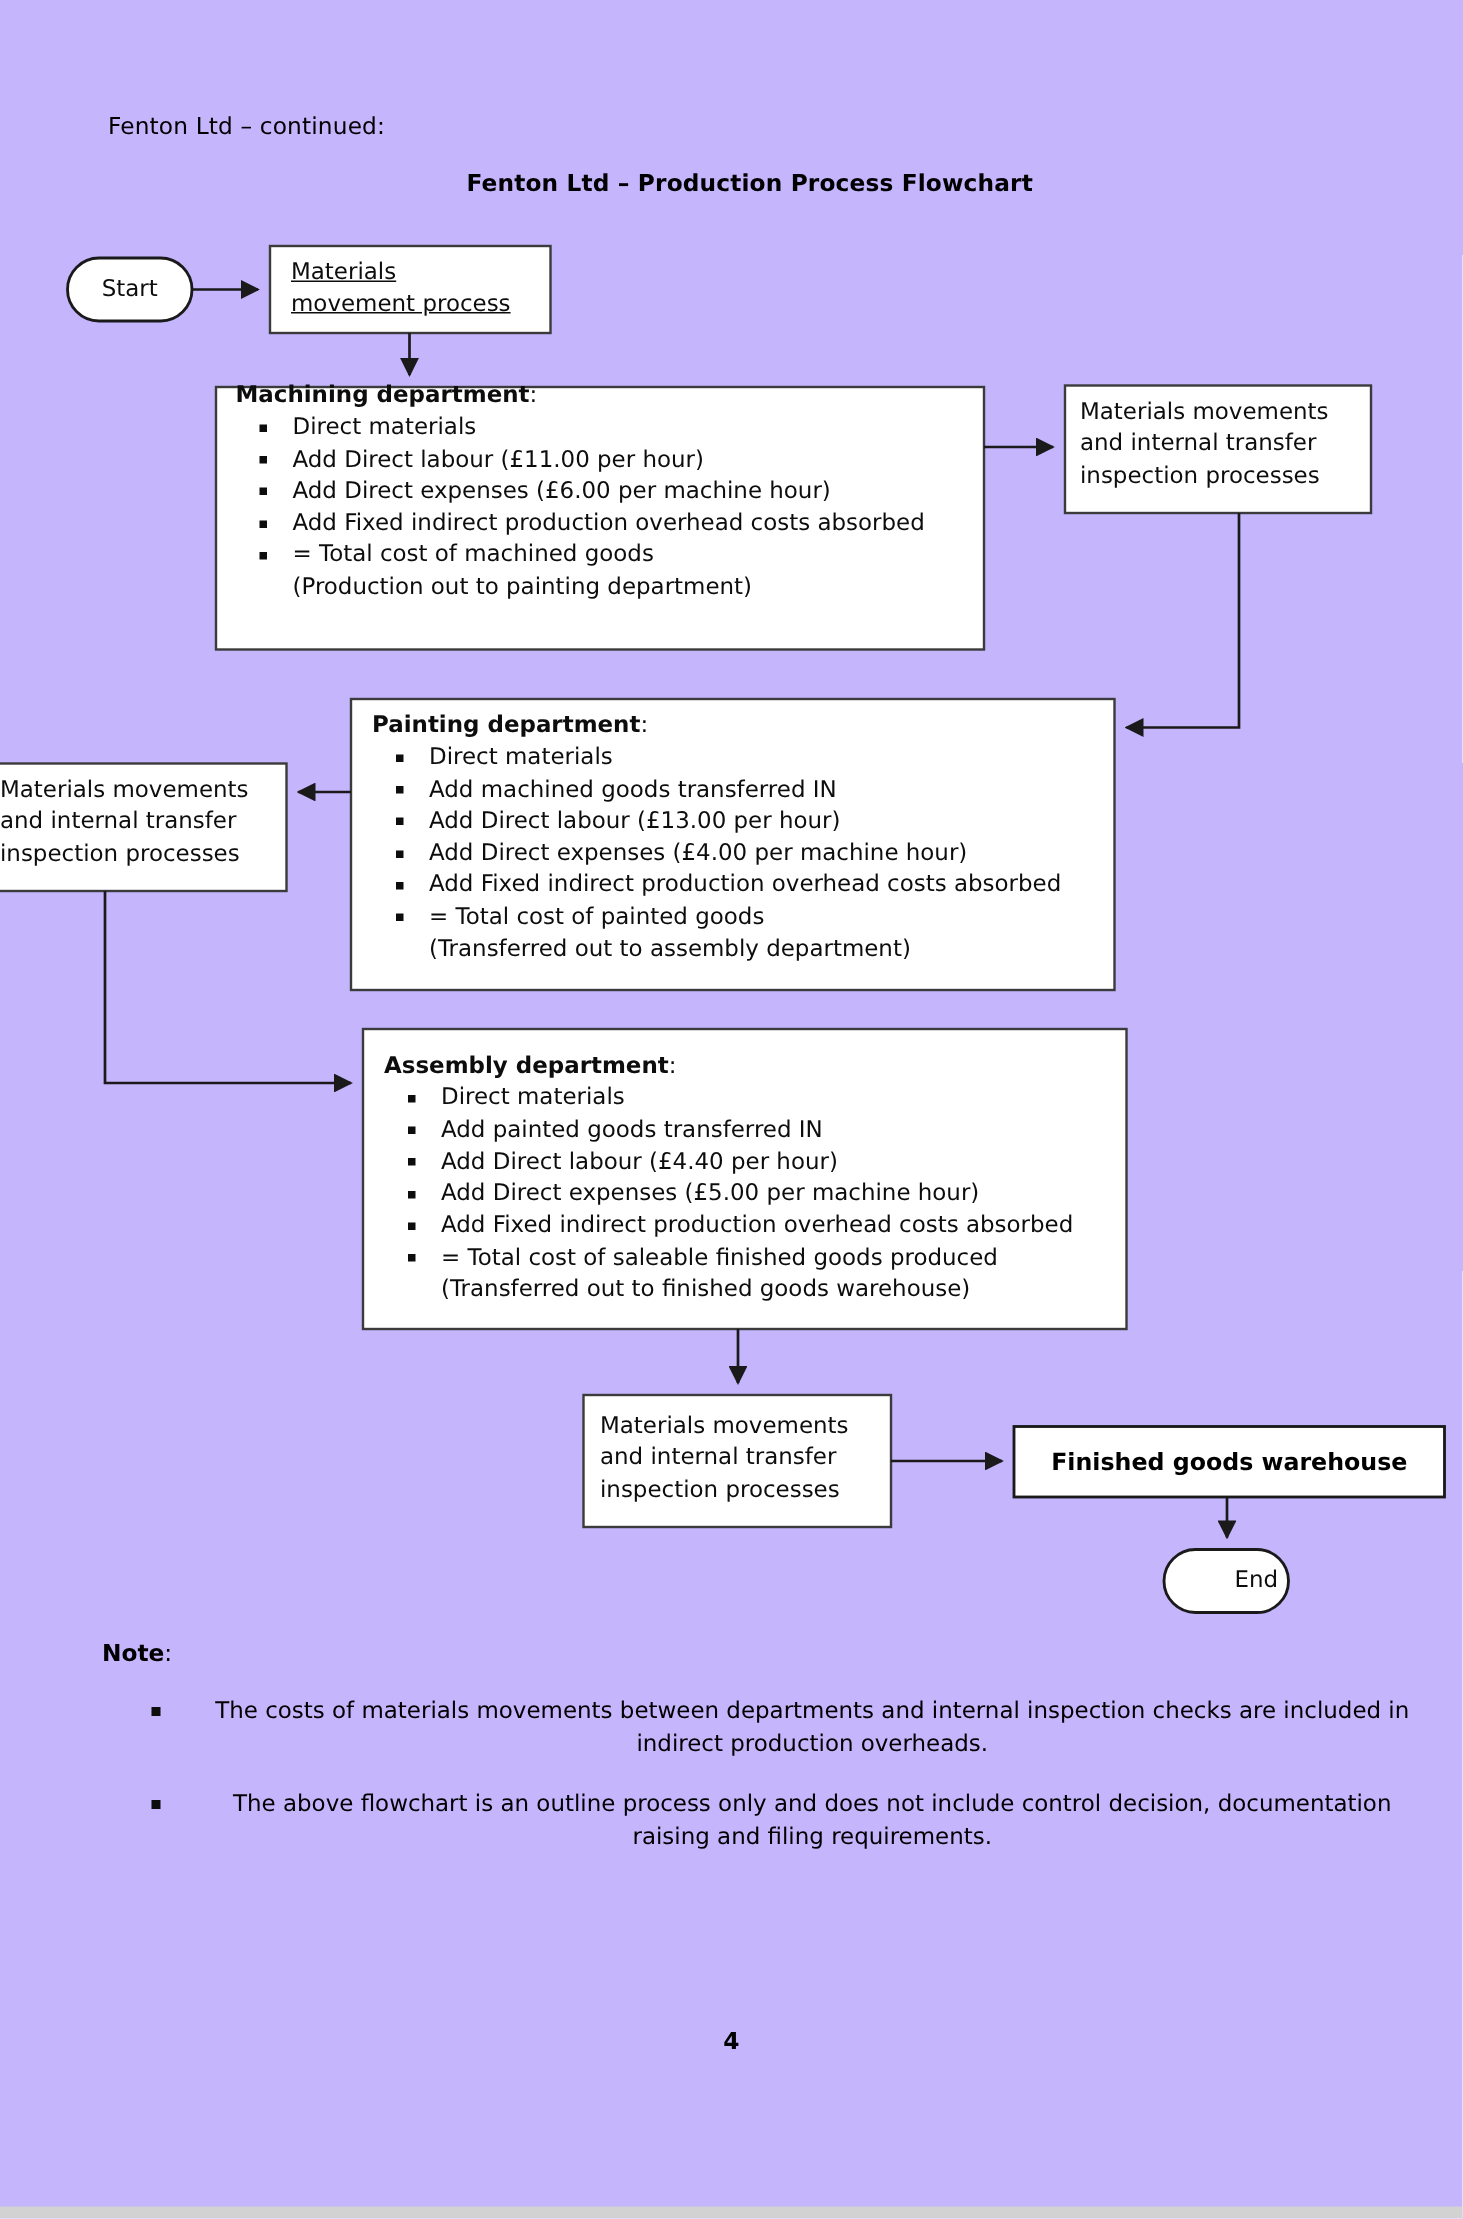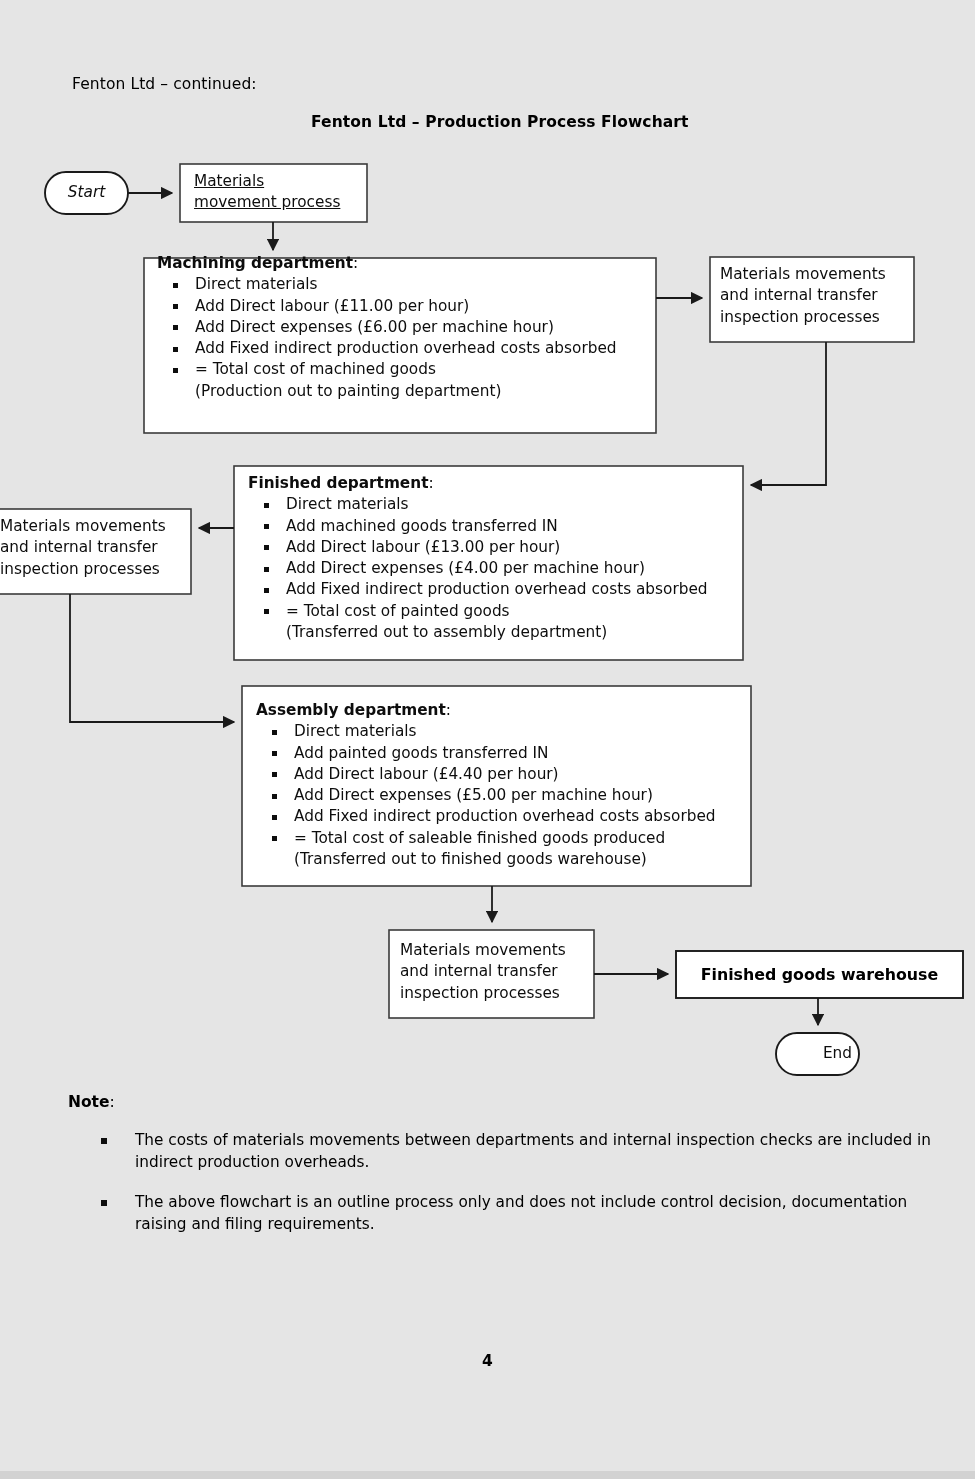--- a/index.html
+++ b/index.html
@@ -8,21 +8,21 @@
     background: #ffffff;
   }
   body {
     font-family: "DejaVu Sans", "Liberation Sans", sans-serif;
     color: #000000;
   }
   #page {
     position: relative;
     width: 975px;
     height: 1479px;
-    background: #e5e5e5;
+    background: #c4b5fd;
     overflow: hidden;
   }
   .abs { position: absolute; }
 
   
   #continued-line {
     left: 72px;
     top: 75px;
     font-size: 15.5px;
     letter-spacing: 0.1px;
@@ -121,20 +121,21 @@
   #notes-heading {
     font-size: 15.5px;
     font-weight: bold;
     margin-bottom: 19px;
   }
   #notes-heading .colon { font-weight: normal; }
   ul.note-list {
     list-style: none;
     margin: 0;
     padding: 0;
+    text-align: center;
   }
   ul.note-list li {
     position: relative;
     padding-left: 67px;
     font-size: 15.3px;
     line-height: 21.5px;
     margin-bottom: 19px;
   }
   ul.note-list li::before {
     content: "";
@@ -211,21 +212,21 @@
 
     <path class="conn" d="M 70 594 L 70 722 L 234 722" marker-end="url(#arrow)"></path>
 
     <path class="conn" d="M 492 886 L 492 922" marker-end="url(#arrow)"></path>
 
     <path class="conn" d="M 594 974 L 668 974" marker-end="url(#arrow)"></path>
 
     <path class="conn" d="M 818 998 L 818 1025" marker-end="url(#arrow)"></path>
   </svg>
 
-  <div class="term-label" style="left:45px; top:183px; width:83px;font-style:italic;">Start</div>
+  <div class="term-label" style="left:45px; top:183px; width:83px;">Start</div>
 
   <div class="node-text" style="left:194px; top:171px;text-decoration:underline;">
     <div>Materials</div>
     <div>movement process</div>
   </div>
 
   <div class="node-text" style="left:157px; top:253px;">
     <div class="node-head"><span>Machining department</span><span class="colon">:</span></div>
     <ul class="blist">
       <li>Direct materials</li>
@@ -237,21 +238,21 @@
     </ul>
   </div>
 
   <div class="node-text" style="left:720px; top:264px;">
     <div>Materials movements</div>
     <div>and internal transfer</div>
     <div>inspection processes</div>
   </div>
 
   <div class="node-text" style="left:248px; top:473px;">
-    <div class="node-head"><span>Finished department</span><span class="colon">:</span></div>
+    <div class="node-head"><span>Painting department</span><span class="colon">:</span></div>
     <ul class="blist">
       <li>Direct materials</li>
       <li>Add machined goods transferred IN</li>
       <li>Add Direct labour (£13.00 per hour)</li>
       <li>Add Direct expenses (£4.00 per machine hour)</li>
       <li>Add Fixed indirect production overhead costs absorbed</li>
       <li>= Total cost of painted goods</li>
       <li class="nobullet">(Transferred out to assembly department)</li>
     </ul>
   </div>

